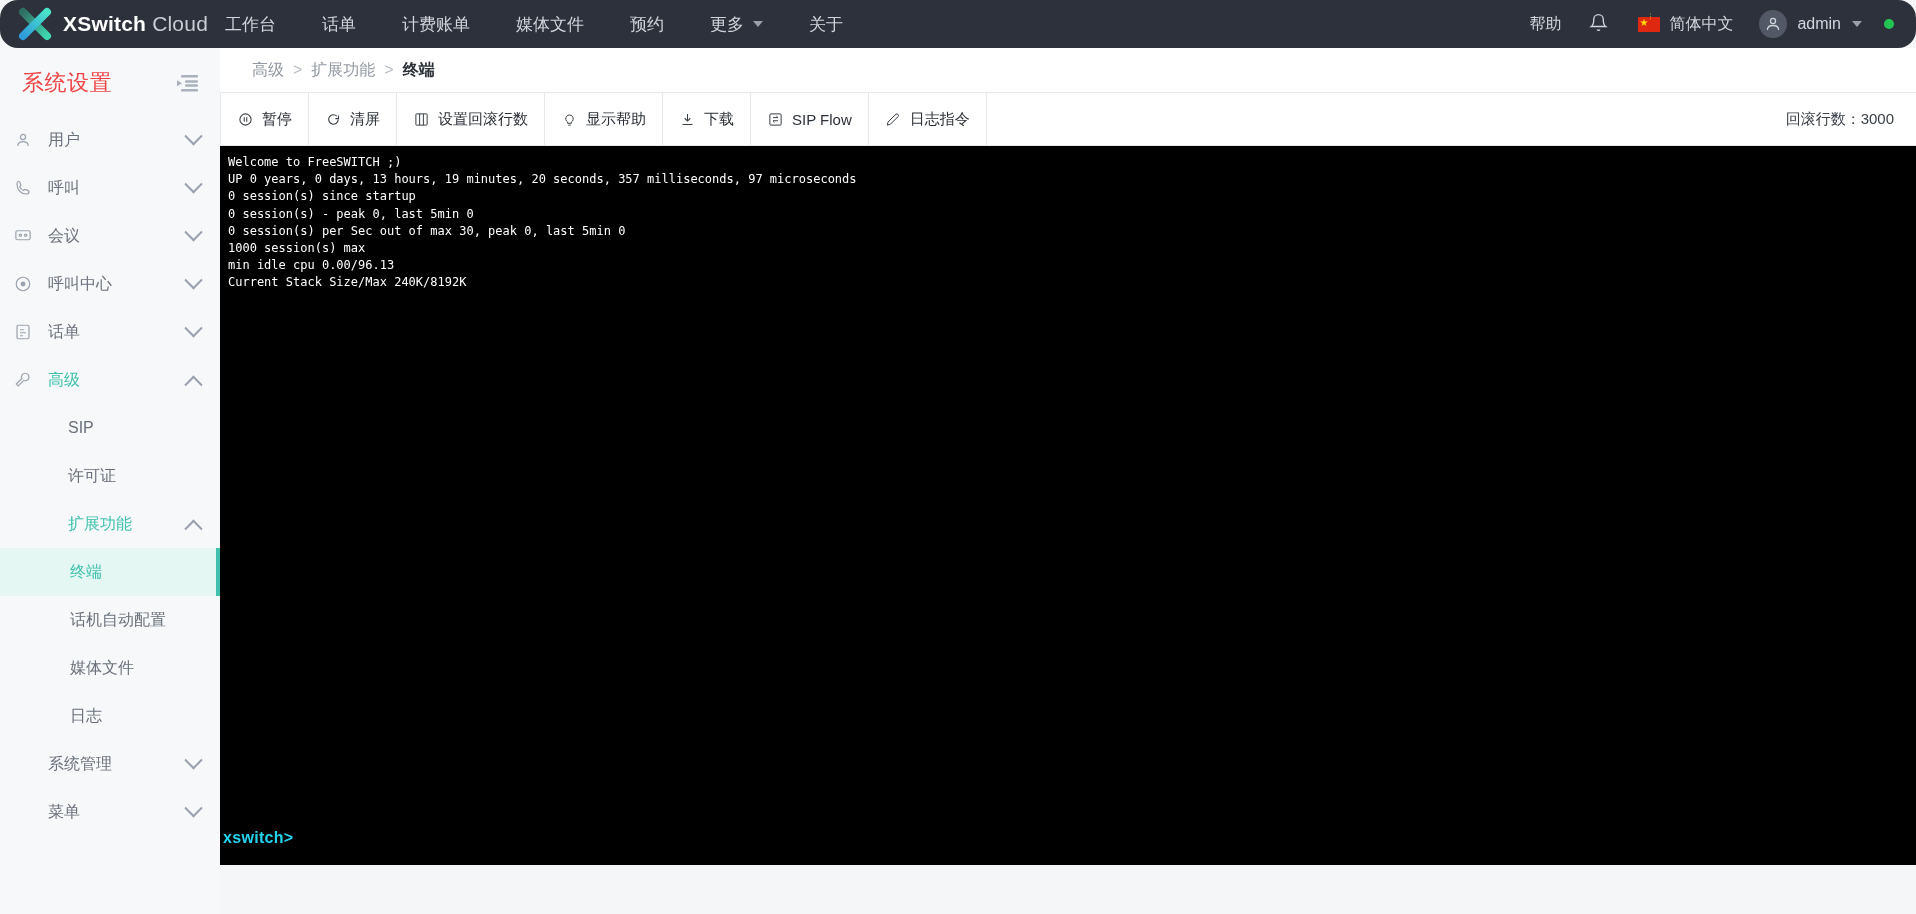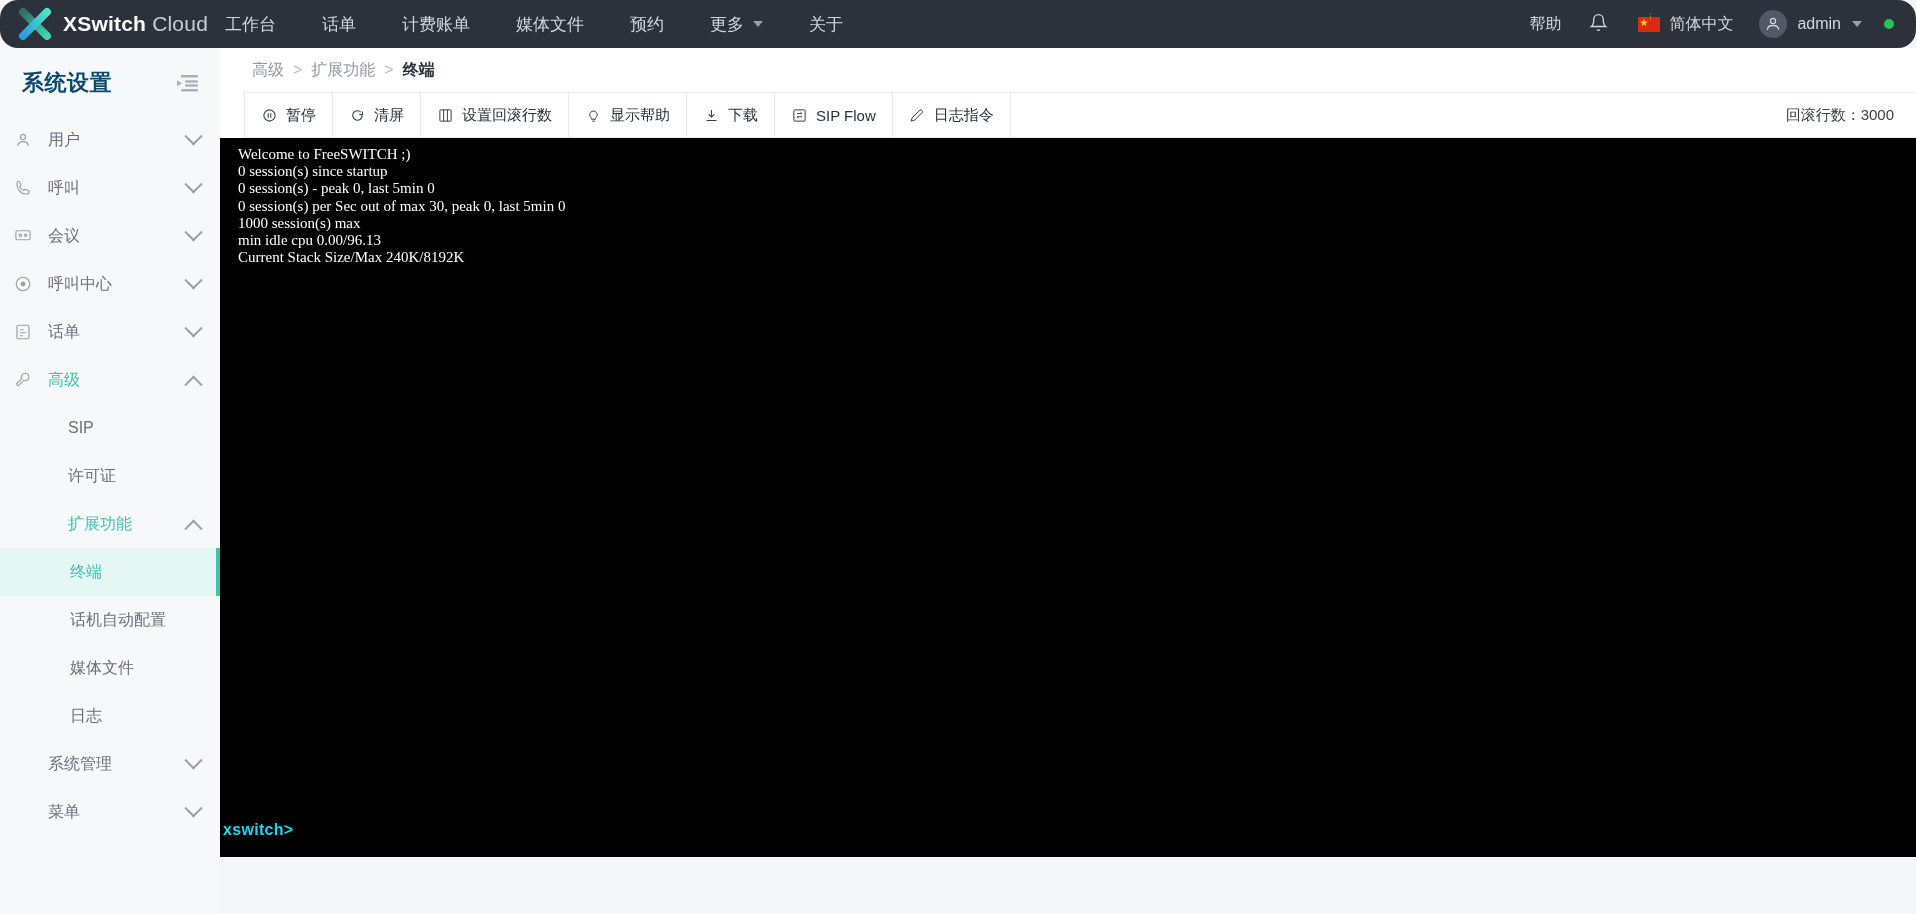--- a/index.html
+++ b/index.html
@@ -69,21 +69,21 @@
 
   
   #sidebar {
     width: 220px; flex: 0 0 220px; height: 100%;
     background: #f7f8fa; overflow: hidden; position: relative;
   }
   .side-head {
     display: flex; align-items: center; justify-content: space-between;
     padding: 20px 22px 18px 22px;
   }
-  .side-title { font-size: 22px; font-weight: bold; color: #0c4a6e; letter-spacing: .5px; text-align: right; }
+  .side-title { font-size: 22px; font-weight: normal; color: #ef4444; letter-spacing: .5px; text-align: right; }
   .collapse-ico { width: 22px; height: 18px; cursor: pointer; }
 
   .side-row {
     height: 48px; display: flex; align-items: center;
     padding: 0 20px 0 14px; cursor: pointer; color: #6a707c; font-size: 16px;
   }
   .side-row .sico { width: 20px; flex: 0 0 20px; margin-right: 14px; display: flex; align-items: center; }
   .side-row .slabel { flex: 1; white-space: nowrap; }
   .side-row.active-parent { color: #3fc1ad; }
   .chev {
@@ -114,22 +114,22 @@
 
   #breadcrumb {
     height: 44px; display: flex; align-items: center;
     padding-left: 32px; font-size: 16px; color: #9298a3; background: #fff;
     gap: 9px;
   }
   #breadcrumb .bc-sep { color: #b6bbc4; }
   #breadcrumb .bc-cur { color: #2b3038; font-weight: bold; }
 
   #toolbar {
-    height: 46px; display: flex; align-items: stretch;
-    background: #fff; border-top: 1px solid #e6e8ec; border-bottom: 1px solid #e6e8ec; margin-left: 24px;
+    height: 54px; display: flex; align-items: stretch;
+    background: #fff; border-top: 1px solid #e6e8ec; border-bottom: 1px solid #e6e8ec;
   }
   .tb-btn {
     display: flex; align-items: center; gap: 9px;
     padding: 0 16px; font-size: 15px; color: #2b3038;
     border-right: 1px solid #e6e8ec; cursor: pointer; white-space: nowrap;
   }
   .tb-btn:first-child { border-left: 1px solid #e6e8ec; }
   .tb-ico { width: 16px; height: 16px; flex: 0 0 16px; display: flex; align-items: center; justify-content: center; }
   .tb-spacer { flex: 1; }
   .tb-count {
@@ -138,22 +138,22 @@
   }
 
   
   #terminal {
     background: #000; height: 719px; width: 100%;
     position: relative; overflow: hidden;
     padding: 8px 0 0 0;
     font-family: "DejaVu Sans Mono", "Liberation Mono", monospace;
   }
   .term-line {
-    color: #ffffff; font-size: 15px; line-height: 17.2px;
-    white-space: pre; padding-left: 18px; letter-spacing: 0px; font-family: Liberation Serif, serif;
+    color: #ffffff; font-size: 12px; line-height: 17.2px;
+    white-space: pre; padding-left: 8px; letter-spacing: 0px;
   }
   #term-prompt {
     position: absolute; left: 3px; bottom: 18px;
     color: #22d3ee; font-size: 16px; font-weight: bold;
     font-family: "Liberation Sans", sans-serif; letter-spacing: .3px;
   }
   #term-filler { flex: 1; background: #f5f6f8; }
 </style>
 </head>
 <body>
@@ -436,20 +436,21 @@
         </span>
         <span>日志指令</span>
       </div>
 
       <div class="tb-spacer"></div>
       <div class="tb-count">回滚行数：3000</div>
     </div>
 
     <div id="terminal">
       <div class="term-line">Welcome to FreeSWITCH ;)</div>
+      <div class="term-line">UP 0 years, 0 days, 13 hours, 19 minutes, 20 seconds, 357 milliseconds, 97 microseconds</div>
       <div class="term-line">0 session(s) since startup</div>
       <div class="term-line">0 session(s) - peak 0, last 5min 0</div>
       <div class="term-line">0 session(s) per Sec out of max 30, peak 0, last 5min 0</div>
       <div class="term-line">1000 session(s) max</div>
       <div class="term-line">min idle cpu 0.00/96.13</div>
       <div class="term-line">Current Stack Size/Max 240K/8192K</div>
       <div id="term-prompt">xswitch&gt;</div>
     </div>
 
     <div id="term-filler"></div>

